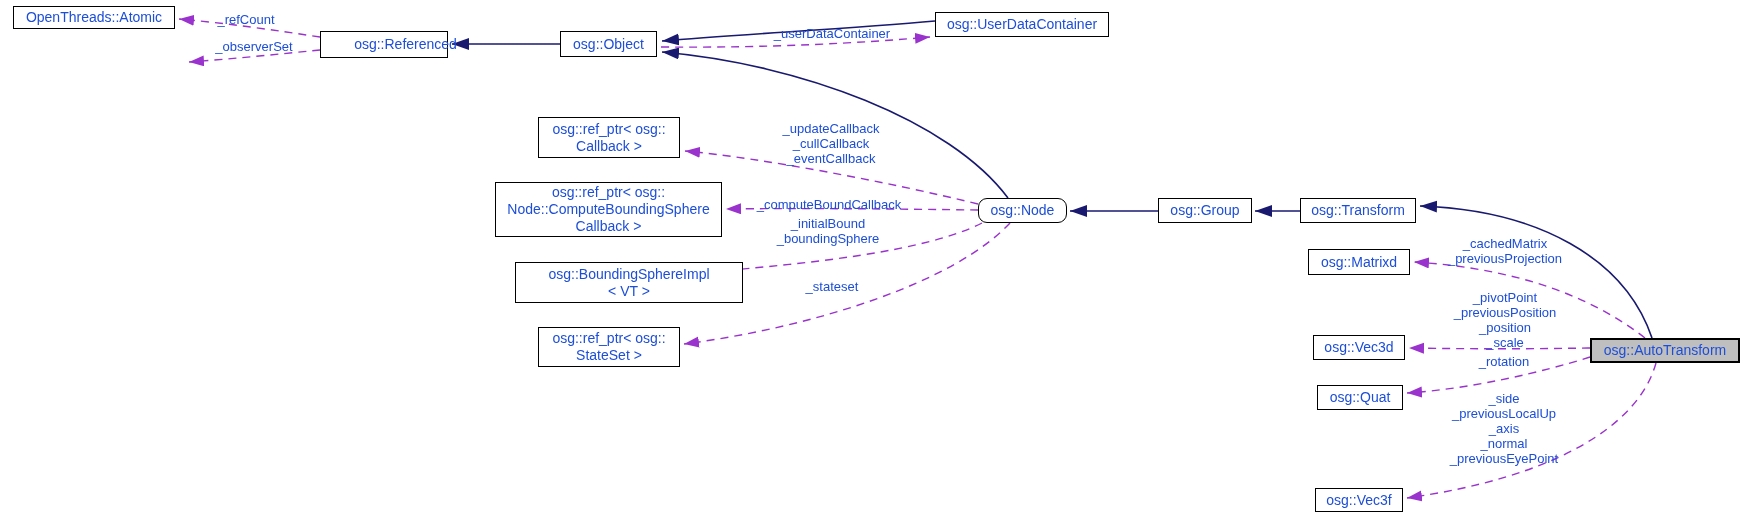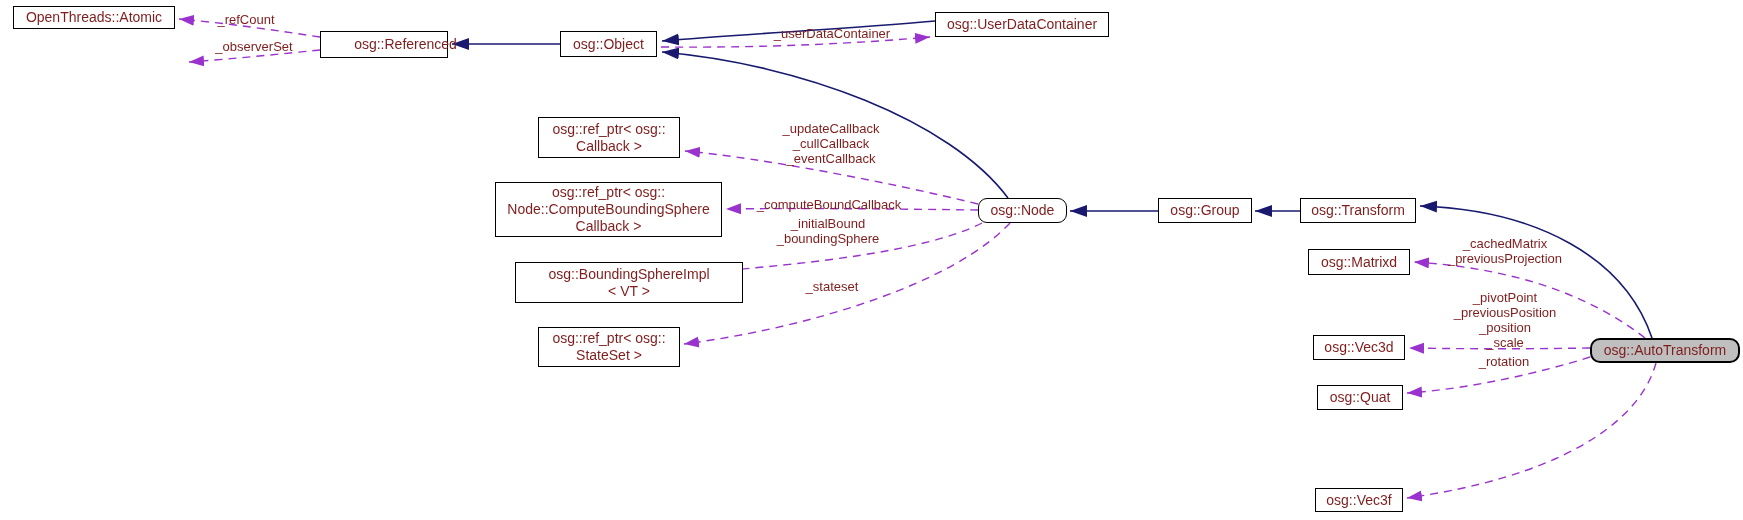--- a/index.html
+++ b/index.html
@@ -1,39 +1,38 @@
 <!DOCTYPE html>
 <html><head>
 <meta charset="utf-8">
 <style>
   html,body{margin:0;padding:0;background:#ffffff;}
   .canvas{
     position:relative;
     width:1743px;height:520px;
     background:#ffffff;
     font-family:"Liberation Sans", sans-serif;
-    color:#7f1d1d;
+    color:#1d4ed8;
     overflow:hidden;
   }
   .edges{position:absolute;left:0;top:0;width:1743px;height:520px;}
   .node{
     position:absolute;
     box-sizing:border-box;
     background:#ffffff;
     border:1.5px solid #000000;
     display:flex;align-items:center;justify-content:center;
     text-align:center;
     font-size:14px;line-height:17px;
     white-space:pre-line;
     padding:0 4px;
   }
   .node.current{
     background:#BFBFBF;
     border-width:2.5px;
-    border-radius:10px;
   }
   .elabel{
     position:absolute;
     transform:translateX(-50%);
     text-align:center;
     font-size:13px;line-height:15px;
     white-space:pre-line;
   }
 </style>
 </head>
@@ -107,14 +106,19 @@
   <div class="elabel" style="left:828px;top:216px;">_initialBound
 _boundingSphere</div>
   <div class="elabel" style="left:832px;top:279px;">_stateset</div>
   <div class="elabel" style="left:1505px;top:236px;">_cachedMatrix
 _previousProjection</div>
   <div class="elabel" style="left:1505px;top:290px;">_pivotPoint
 _previousPosition
 _position
 _scale</div>
   <div class="elabel" style="left:1504px;top:354px;">_rotation</div>
+  <div class="elabel" style="left:1504px;top:391px;">_side
+_previousLocalUp
+_axis
+_normal
+_previousEyePoint</div>
 
 </div>
 
 </body></html>

